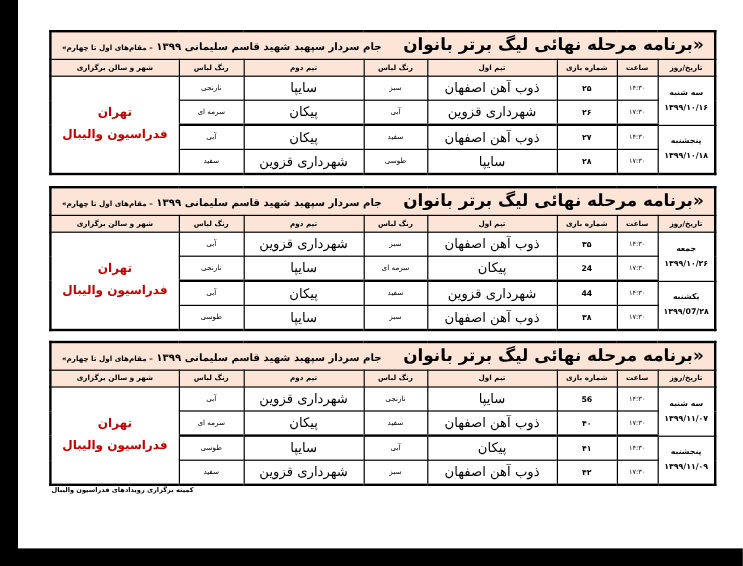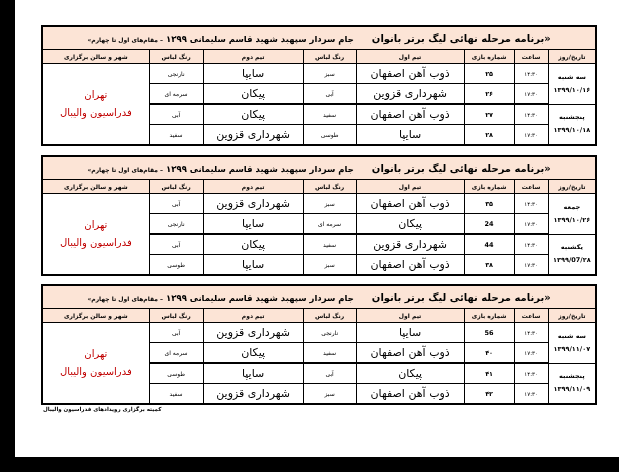--- a/index.html
+++ b/index.html
@@ -4,30 +4,30 @@
 <style>
   html, body { margin:0; padding:0; }
   body { width:619px; height:472px; background:#fff; position:relative; overflow:hidden;
          font-family:"DejaVu Sans", sans-serif; }
   .left-strip { position:absolute; left:0; top:0; width:15px; height:472px; background:#000; }
   .bottom-strip { position:absolute; left:0; top:457px; width:619px; height:15px; background:#000; }
   .sched { position:absolute; left:41px; width:554px; border-collapse:collapse; direction:rtl;
            table-layout:fixed; border:2px solid #000; }
   .sched td, .sched th { border:1px solid #000; padding:0; text-align:center; overflow:hidden; white-space:nowrap; }
   .title-row th { background:#fce4d6; height:22px; font-size:8.5px; font-weight:bold; }
-  .title-row .big { font-size:10px;margin-left:15px; }
+  .title-row .big { font-size:14px;margin-left:15px; }
   .title-row .small { font-size:6px; }
   .head-row th { background:#fce4d6; height:13px; font-size:6px; font-weight:bold; }
   .sched td { height:19px; background:#fff; }
   .team { font-size:11px; }
   .clr { font-size:6px; }
   .num { font-size:6.5px; font-weight:bold; }
   .time { font-size:5.5px; }
   .date { font-size:6.5px; font-weight:bold; line-height:13px; white-space:normal; }
-  .venue { font-size:10px; font-weight:normal; color:#c00000; line-height:18px; white-space:normal; }
+  .venue { font-size:10px; font-weight:bold; color:#c00000; line-height:18px; white-space:normal; }
   .sched tr.pair-end td { border-bottom:2px solid #000; }
   .footer { position:absolute; left:43px; top:406px; font-size:5.5px; font-weight:bold; direction:rtl; }
 </style>
 </head>
 <body>
 
 <div class="left-strip"></div>
 <div class="bottom-strip"></div>
 
 <div id="tables-root">

